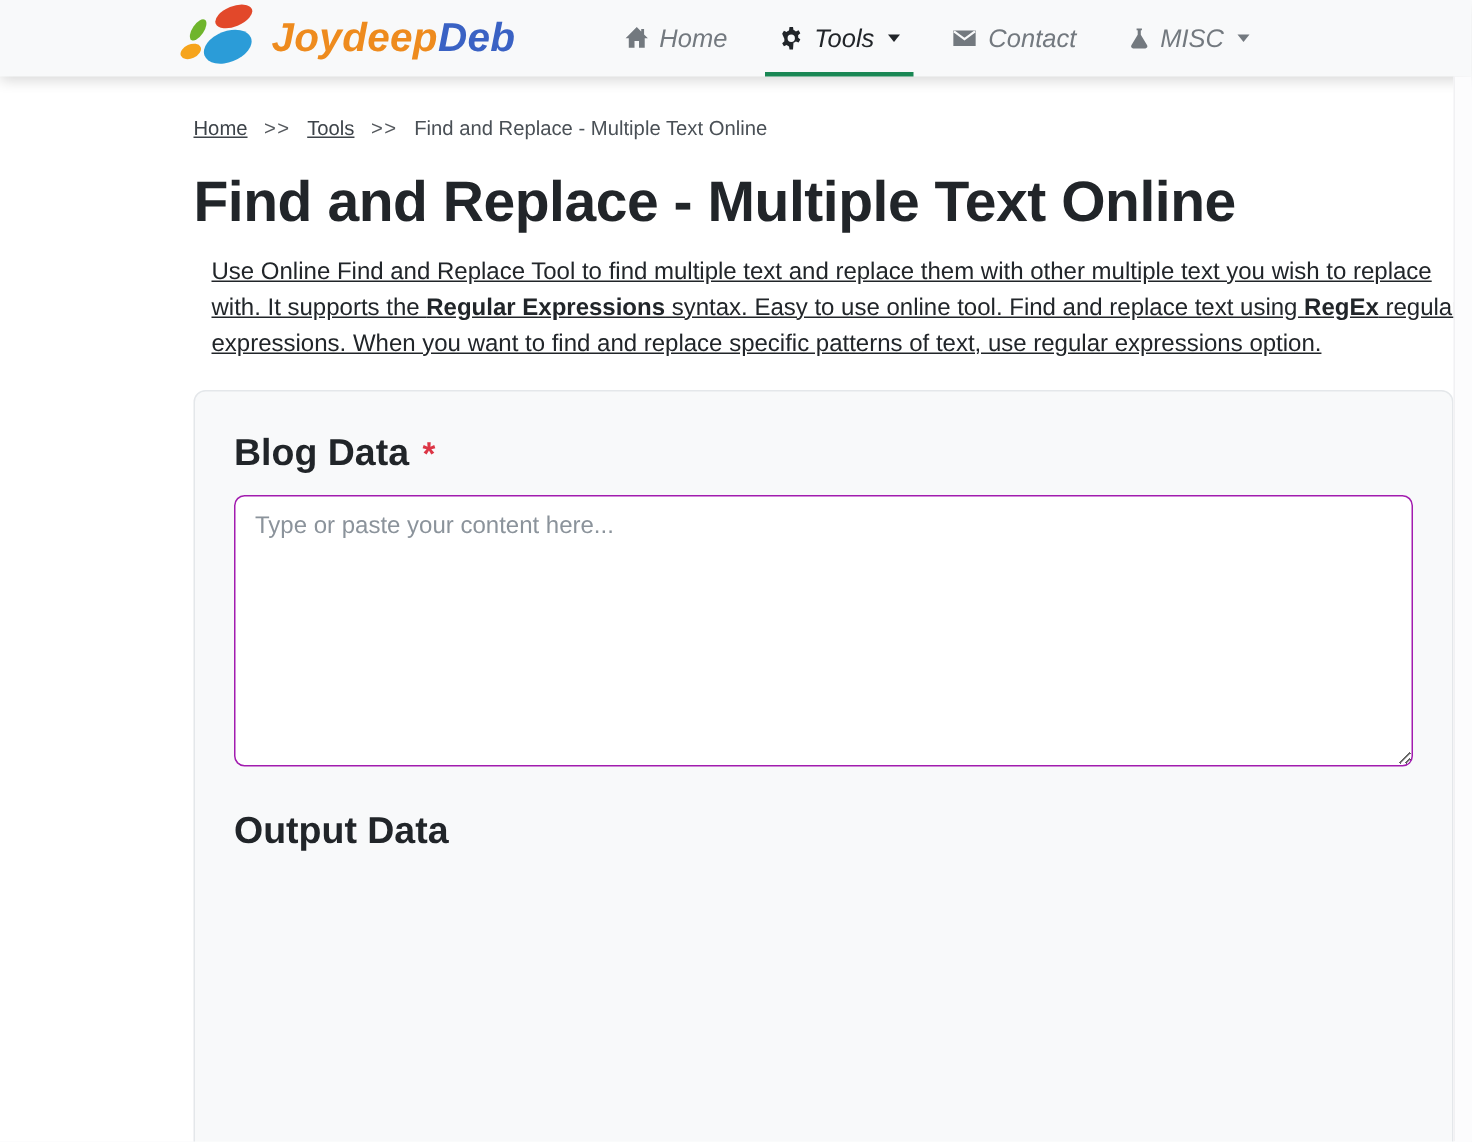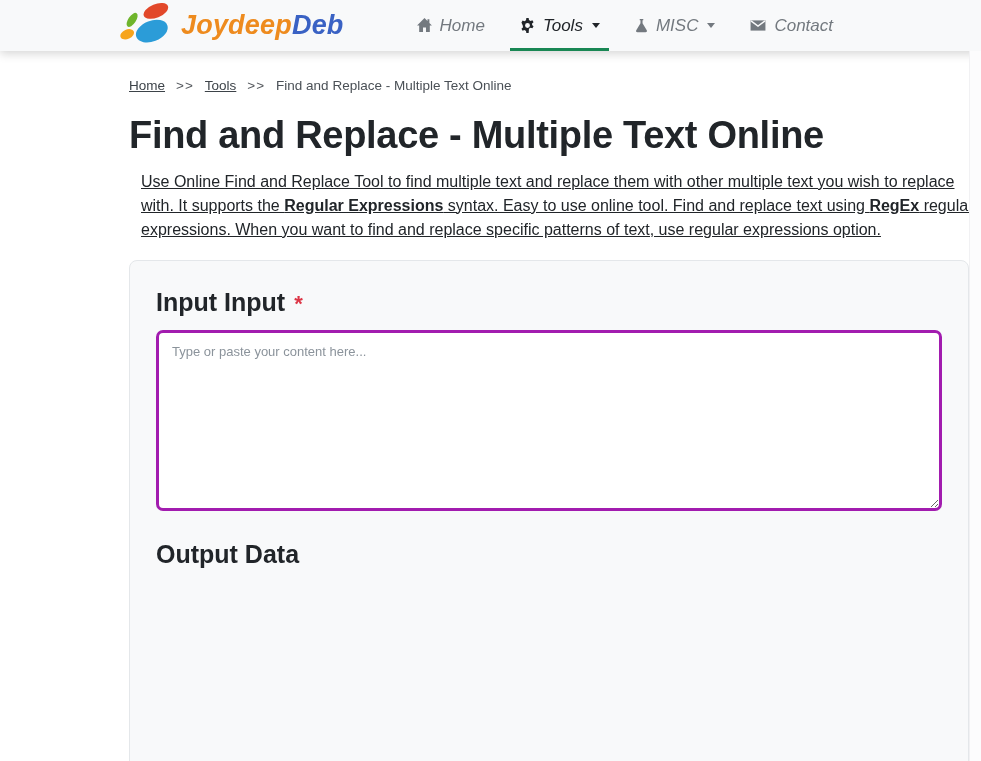--- a/index.html
+++ b/index.html
@@ -142,25 +142,25 @@
     align-items: baseline;
     gap: 9px;
   }
   .required { color: #dc3545; font-size: 22px; font-weight: bold; }
 
   textarea {
     display: block;
     width: 100%;
     height: 181px;
     background: #ffffff;
-    border: 3px solid #a21caf;
+    border: 1px solid #a21caf;
     border-radius: 7px;
     padding: 11px 13px;
     font-family: "Liberation Sans", sans-serif;
-    font-size: 13px;
+    font-size: 16px;
     color: #212529;
     outline: none;
     resize: both;
   }
   textarea::placeholder { color: #8b939b; opacity: 1; }
   .field-gap { height: 29px; }
   .label-gap-sm { margin-bottom: 10px; align-items: center; }
 </style>
 </head>
 <body>
@@ -195,36 +195,36 @@
           <svg width="17" height="17" viewBox="0 0 16 16" fill="currentColor">
               <path fill-rule="evenodd" d="M6.9 1h2.2l.3 1.8a5.3 5.3 0 0 1 1.5.9l1.7-.7 1.1 1.9-1.4 1.2c.1.5.1 1 0 1.5l1.4 1.2-1.1 1.9-1.7-.7a5.3 5.3 0 0 1-1.5.9L9.1 15H6.9l-.3-1.8a5.3 5.3 0 0 1-1.5-.9l-1.7.7-1.1-1.9 1.4-1.2a5.5 5.5 0 0 1 0-1.5L2.3 5.2l1.1-1.9 1.7.7a5.3 5.3 0 0 1 1.5-.9zM8 5.7A2.3 2.3 0 1 0 8 10.3 2.3 2.3 0 0 0 8 5.7Z"></path>
             </svg>
         </span>
         <span>Tools</span>
         <span class="caret"></span>
       </div>
 
       <div class="nav-item">
         <span>
-          <svg width="15" height="17" viewBox="0 0 16 16" fill="currentColor">
-              <path d="M6.1 1h3.8v1.3h-.8v3.2l4.5 7.5c.6 1-.1 2.2-1.3 2.2H3.7c-1.2 0-1.9-1.2-1.3-2.2l4.5-7.5V2.3h-.8z"></path>
-            </svg>
-        </span>
-        <span>MISC</span>
-        <span class="caret"></span>
-      </div>
-
-      <div class="nav-item">
-        <span>
           <svg width="18" height="17" viewBox="0 0 16 16">
               <path fill="currentColor" d="M1 3.2h14v9.6H1z"></path>
               <path d="M1.4 3.7 8 8.5l6.6-4.8" fill="none" stroke="#f8f9fa" stroke-width="1.4"></path>
             </svg>
         </span>
         <span>Contact</span>
+      </div>
+
+      <div class="nav-item">
+        <span>
+          <svg width="15" height="17" viewBox="0 0 16 16" fill="currentColor">
+              <path d="M6.1 1h3.8v1.3h-.8v3.2l4.5 7.5c.6 1-.1 2.2-1.3 2.2H3.7c-1.2 0-1.9-1.2-1.3-2.2l4.5-7.5V2.3h-.8z"></path>
+            </svg>
+        </span>
+        <span>MISC</span>
+        <span class="caret"></span>
       </div>
     </nav>
   </div>
 </header>
 
 <div class="scroll-track"></div>
 
 <main class="main">
 
   <nav class="breadcrumb">
@@ -235,21 +235,21 @@
     <span>Find and Replace - Multiple Text Online</span>
   </nav>
 
   <h1 class="page-title">Find and Replace - Multiple Text Online</h1>
 
   <p class="page-desc"><span>Use Online Find and Replace Tool to find multiple text and replace them with other multiple text you wish to replace with. It supports the </span><span class="b">Regular Expressions</span><span> syntax. Easy to use online tool. Find and replace text using </span><span class="b">RegEx</span><span> regular expressions. When you want to find and replace specific patterns of text, use regular expressions option.</span></p>
 
   <section class="tool-card">
 
     <h2 class="field-label">
-      <span>Input Input</span>
+      <span>Blog Data</span>
       <span class="required">*</span>
     </h2>
     <textarea placeholder="Type or paste your content here..." style=""></textarea>
 
     <div class="field-gap"></div>
 
     <h2 class="field-label label-gap-sm">
       <span>Output Data</span>
     </h2>
 

